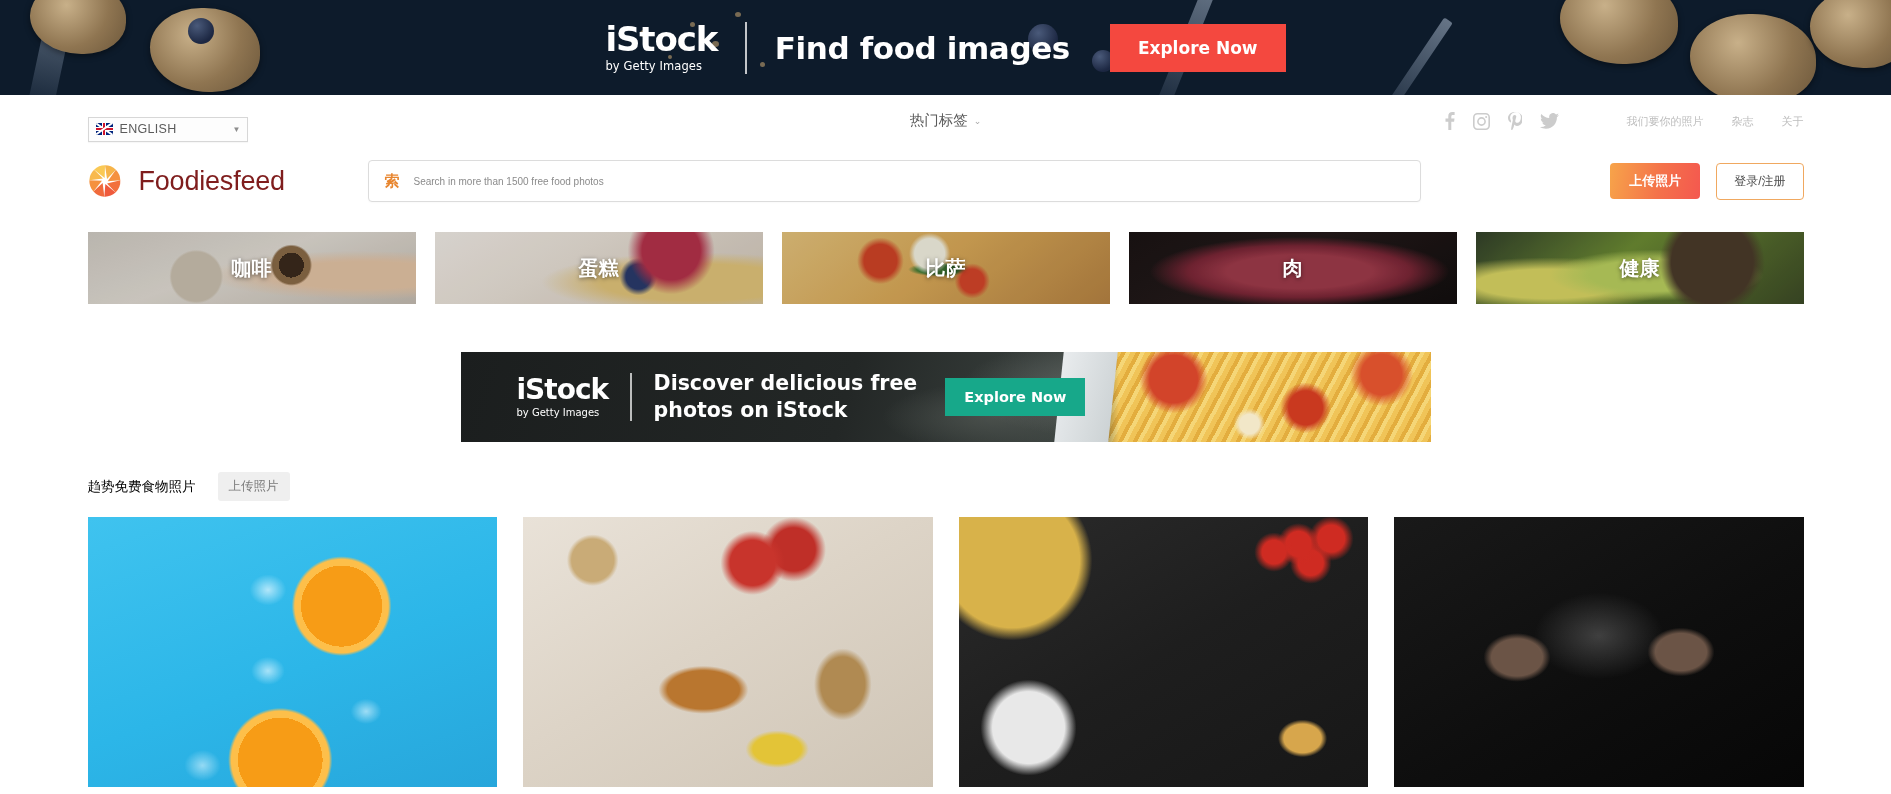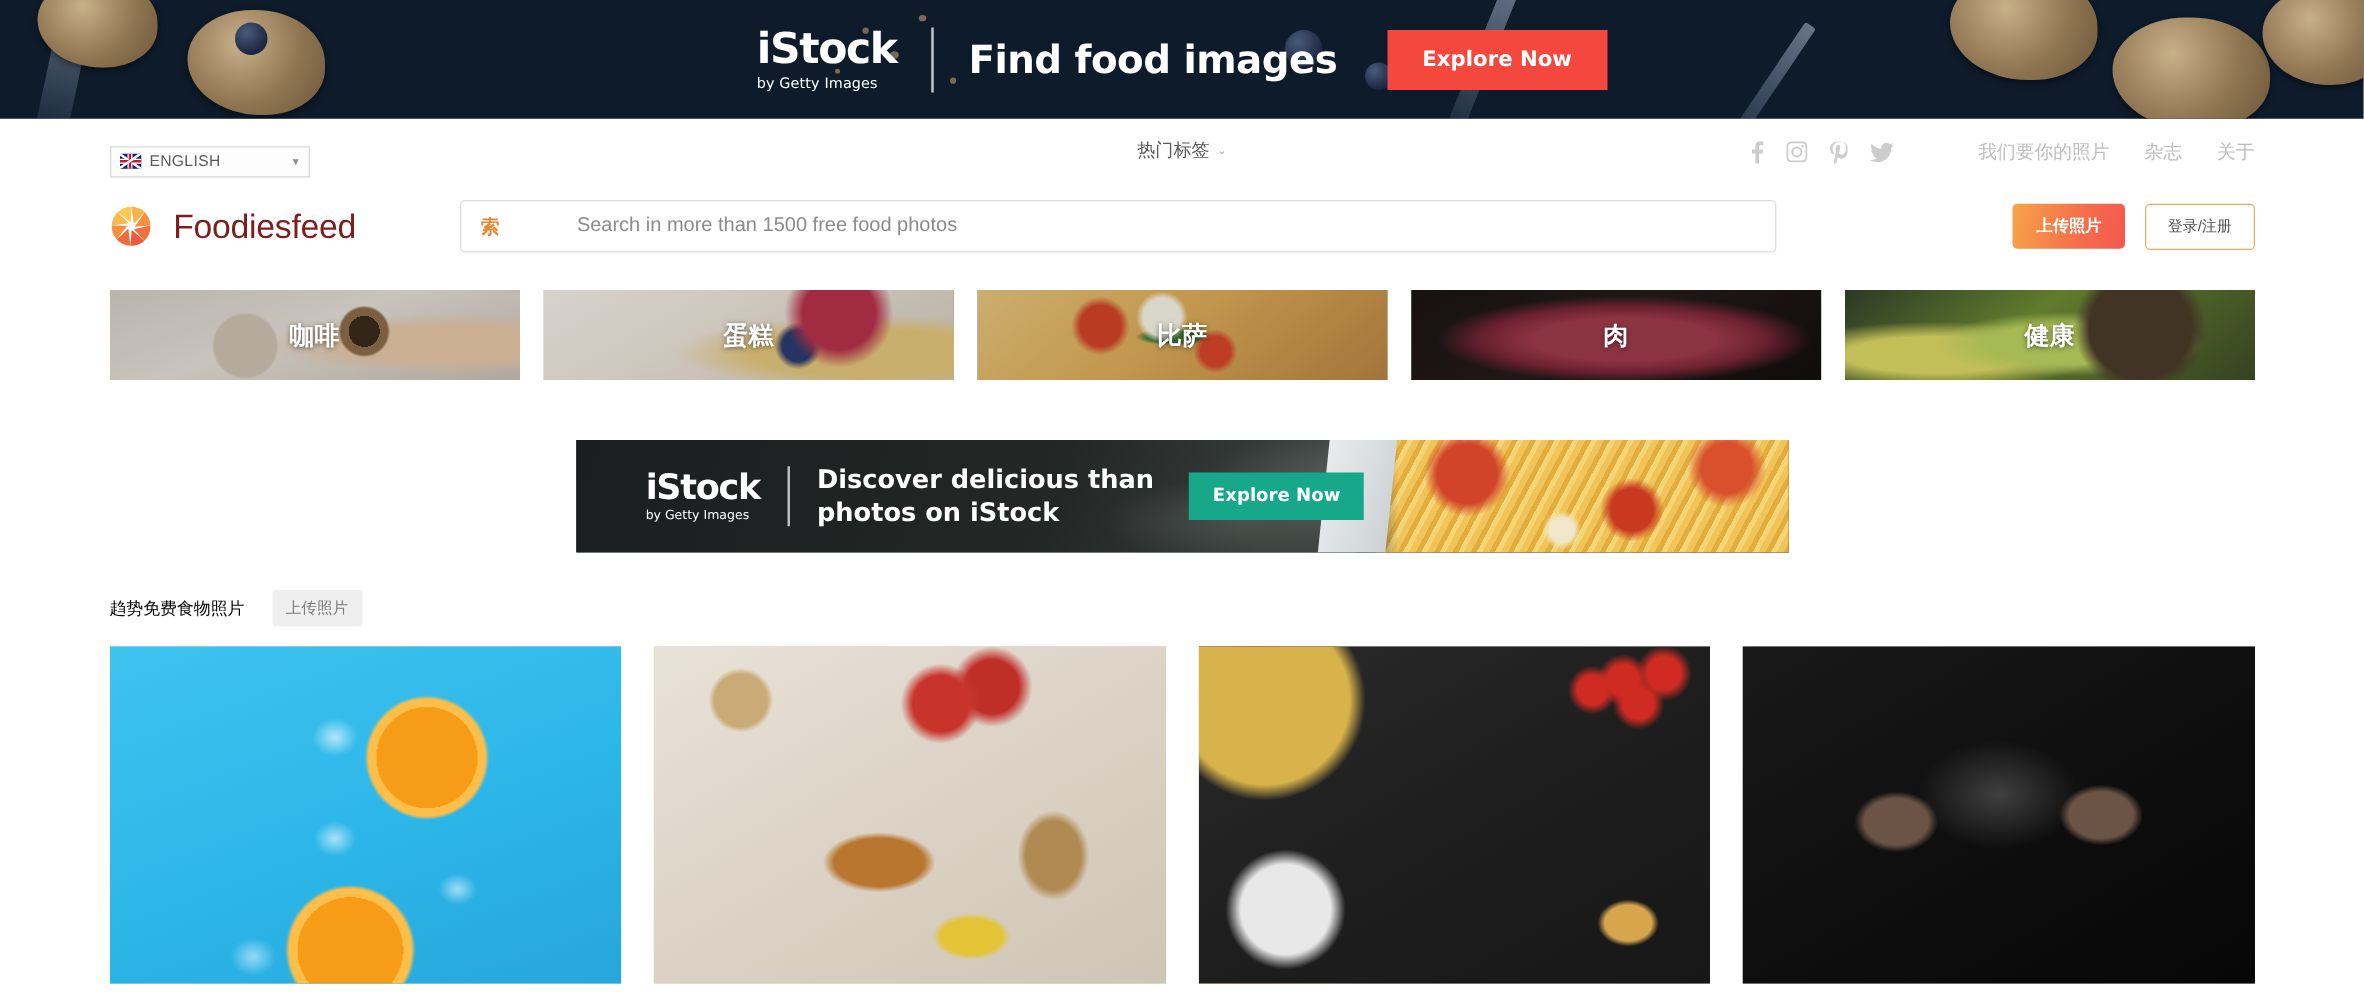--- a/index.html
+++ b/index.html
@@ -144,21 +144,21 @@
   }
   .hot-tags .caret { font-size: 9px; color: #a8a8a8; }
 
   .util-right {
     position: absolute; right: 0; top: 17px;
     display: flex; align-items: center; gap: 0;
   }
   .social { display: flex; align-items: center; gap: 18px; margin-right: 40px; }
   .social svg { display: block; fill: #cccccc; }
   .util-link {
-    font-size: 15px; color: #bdbdbd; margin-left: 28px;
+    font-size: 11px; color: #bdbdbd; margin-left: 28px;
     cursor: pointer; white-space: nowrap;
   }
 
   
   .brand-row {
     display: flex; align-items: center;
     height: 64px; margin-top: 6px;
   }
   .logo-wrap { display: flex; align-items: center; width: 280px; flex: none; cursor: pointer; }
   .aperture { width: 34px; height: 34px; flex: none; }
@@ -172,23 +172,23 @@
     background: #fff;
     display: flex; align-items: center; padding: 0 16px;
     box-shadow: 0 1px 2px rgba(0,0,0,.025);
   }
   .search-glyph {
     color: #e8862f; font-size: 15px; font-weight: bold;
     width: 22px; flex: none;
   }
   .search-input {
     flex: 1; border: none; outline: none;
-    font-size: 16px; color: #0f172a;
+    font-size: 10px; color: #0f172a;
     font-family: "Liberation Sans", sans-serif;
-    background: transparent; padding-left: 7px; margin-left: 48px;
+    background: transparent; padding-left: 7px;
   }
   .search-input::placeholder { color: #8b8b8b; }
   .actions { display: flex; align-items: center; gap: 16px; margin-left: auto; padding-left: 28px; }
   .btn-upload {
     background: linear-gradient(100deg, #f7a44a 0%, #f4724a 55%, #f4584f 100%);
     color: #fff; font-size: 13px; font-weight: bold;
     border: none; border-radius: 4px;
     padding: 9px 19px; cursor: pointer;
     font-family: "Liberation Sans", sans-serif;
   }
@@ -527,21 +527,21 @@
         <div class="ad-bg"></div>
         <div class="ad-pasta"></div>
         <div class="ad-napkin"></div>
         <div class="ad-inner">
           <div class="ad-logo">
             <div class="ad-logo-main">iStock</div>
             <div class="ad-logo-sub">by Getty Images</div>
           </div>
           <div class="ad-div"></div>
           <div class="ad-head">
-            <div>Discover delicious than</div>
+            <div>Discover delicious free</div>
             <div>photos on iStock</div>
           </div>
           <button class="ad-cta">Explore Now</button>
         </div>
       </div>
     </div>
 
     <div class="trend-head">
       <span class="trend-title">趋势免费食物照片</span>
       <button class="btn-showall">上传照片</button>

